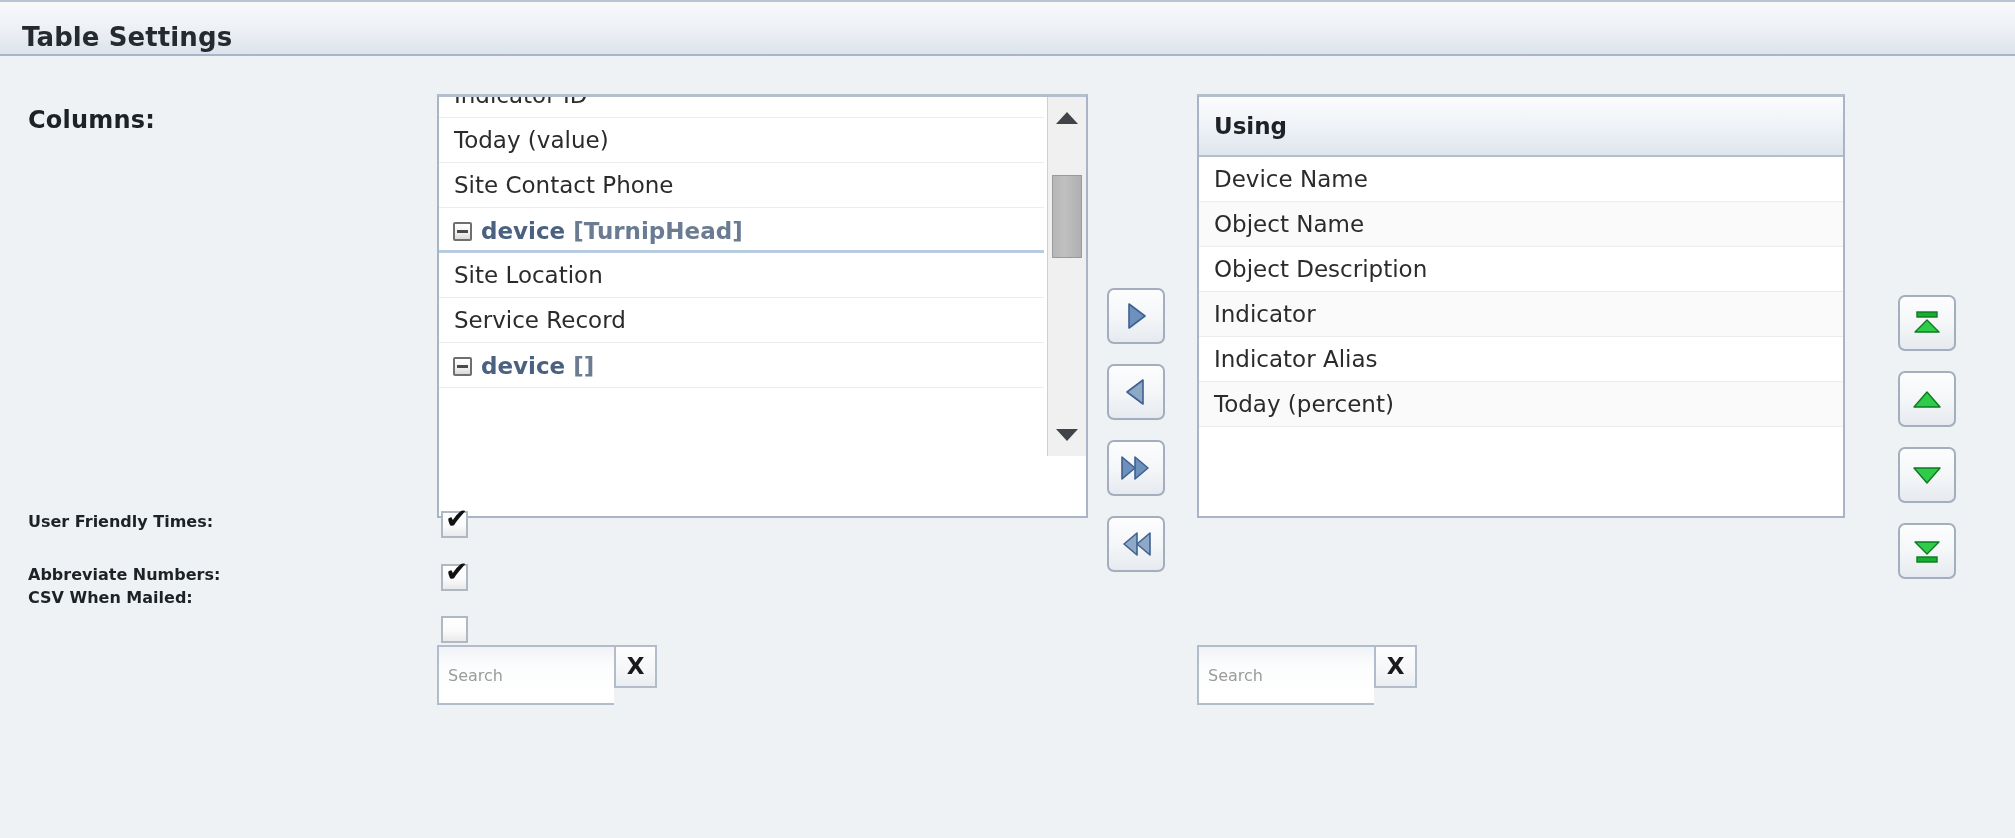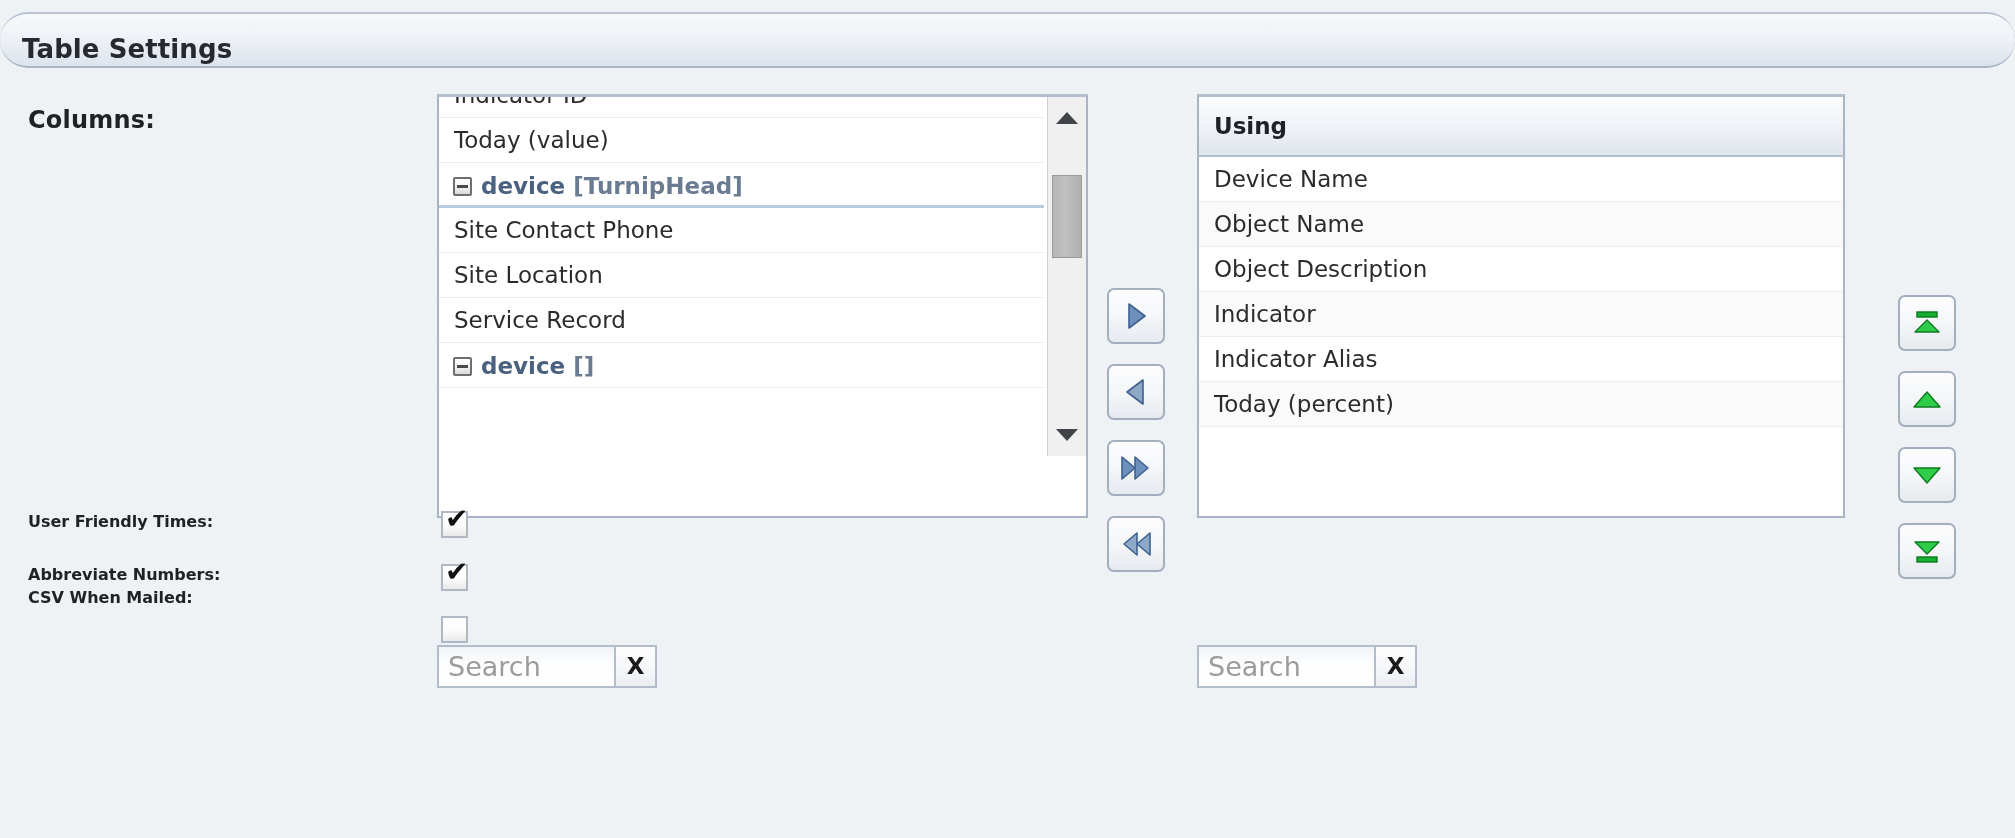--- a/index.html
+++ b/index.html
@@ -11,28 +11,27 @@
     height: 838px;
     background: #eef2f5;
     font-family: "DejaVu Sans", "Liberation Sans", sans-serif;
     overflow: hidden;
     position: relative;
   }
 
   
   .titlebar {
     position: absolute;
-    left: 0; top: 12px;
+    left: 0; top: 0;
     width: 2015px;
     height: 56px;
     box-sizing: border-box;
     background: linear-gradient(to bottom, #f7f9fb 0%, #eef1f6 48%, #dde3ec 100%);
     border-top: 2px solid #b9c3d2;
     border-bottom: 2px solid #aab6c7;
-    border-radius: 28px;
   }
   .titlebar-text {
     position: absolute;
     left: 22px;
     top: 20px;
     font-size: 26px;
     font-weight: bold;
     color: #262a2e;
     letter-spacing: 0.1px;
   }
@@ -228,26 +227,26 @@
     display: flex;
     align-items: stretch;
     height: 43px;
   }
   #available-search { left: 437px; top: 577px; }
   #using-search { left: 1197px; top: 577px; }
 
   .search-input {
     box-sizing: border-box;
     width: 177px;
-    height: 43px;
+    height: 60px;
     border: 2px solid #b3bccb;
     border-right: none;
     background: linear-gradient(to bottom, #f1f3f6 0%, #fcfdfe 38%, #ffffff 100%);
     font-family: "DejaVu Sans", "Liberation Sans", sans-serif;
-    font-size: 27px;
+    font-size: 16px;
     color: #2b2b2b;
     padding: 0 9px;
     outline: none;
   }
   .search-input::placeholder { color: #9b9b9b; opacity: 1; }
   .search-clear {
     box-sizing: border-box;
     width: 43px;
     height: 43px;
     border: 2px solid #b3bccb;
@@ -305,22 +304,22 @@
 
 <div class="content">
 
   <div class="form-label" id="columns-label">Columns:</div>
 
   <div class="listpanel" id="available-panel">
     <div class="list-body">
       <div class="list-rows" id="available-rows">
           <div class="list-row">Indicator ID</div>
           <div class="list-row">Today (value)</div>
+          <div class="list-row">Site Contact Phone</div>
           <div class="list-row group"><span class="group-icon"></span><span class="group-name">device</span> <span class="group-bracket">[TurnipHead]</span></div>
-          <div class="list-row">Site Contact Phone</div>
           <div class="list-row">Site Location</div>
           <div class="list-row">Service Record</div>
           <div class="list-row group nounder"><span class="group-icon"></span><span class="group-name">device</span> <span class="group-bracket">[]</span></div>
         </div>
       <div class="scrollbar">
         <div class="sb-btn up">
           <span class="sb-tri-up"></span>
         </div>
         <div class="sb-thumb"></div>
         <div class="sb-btn down">

